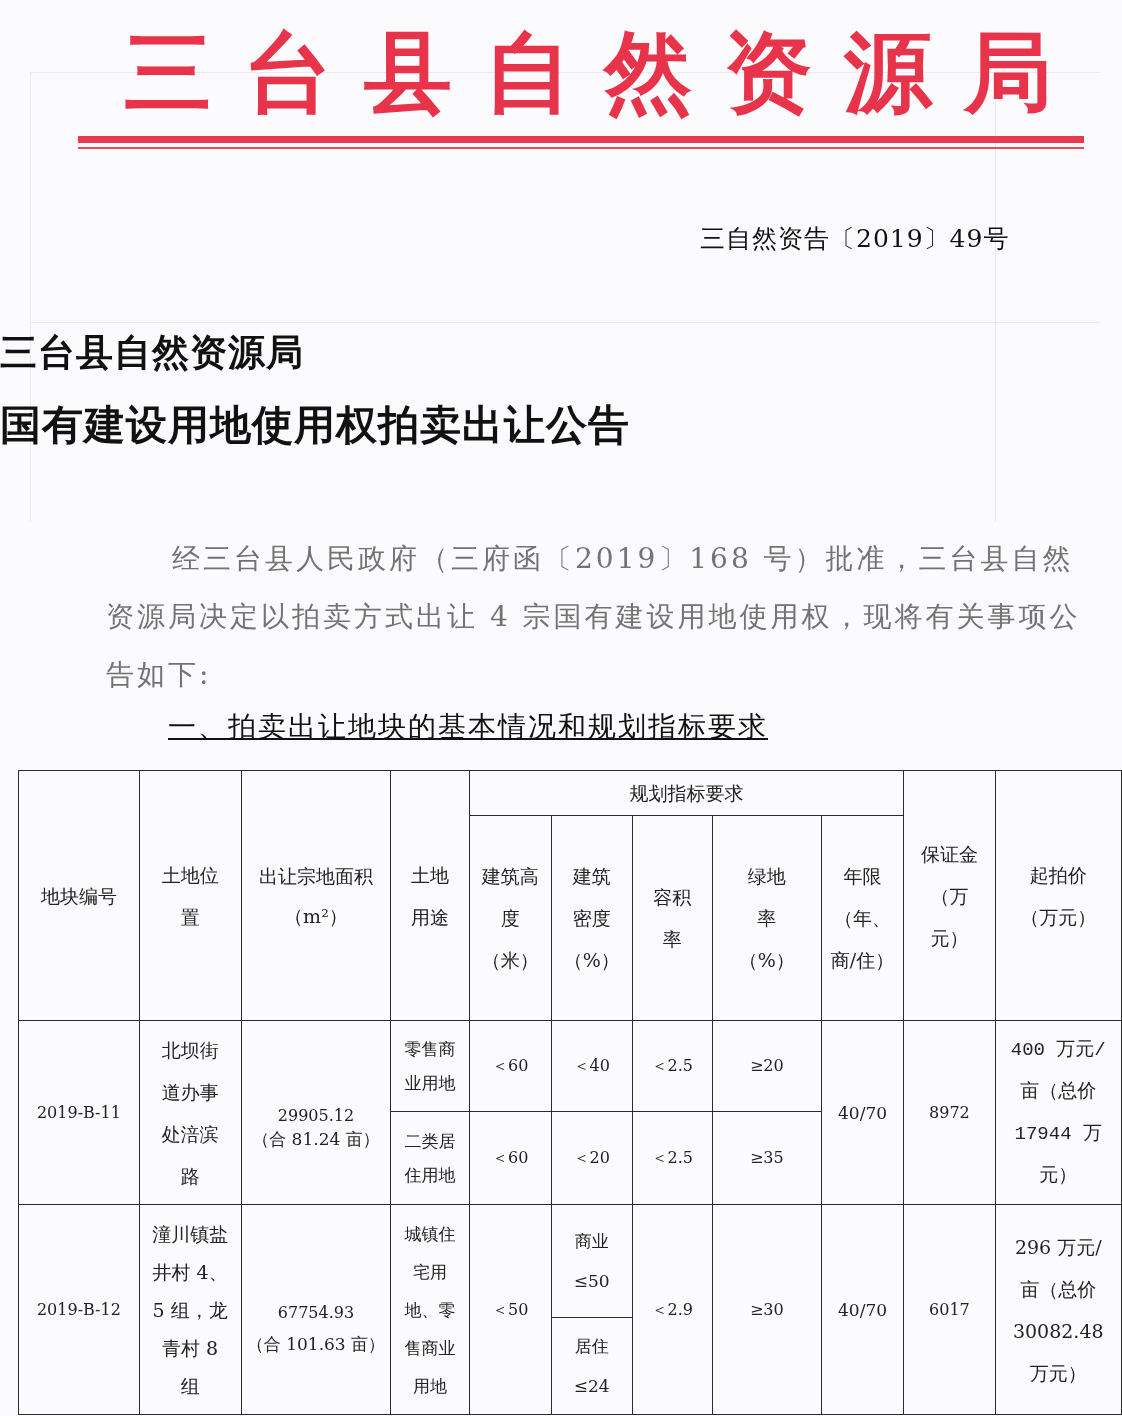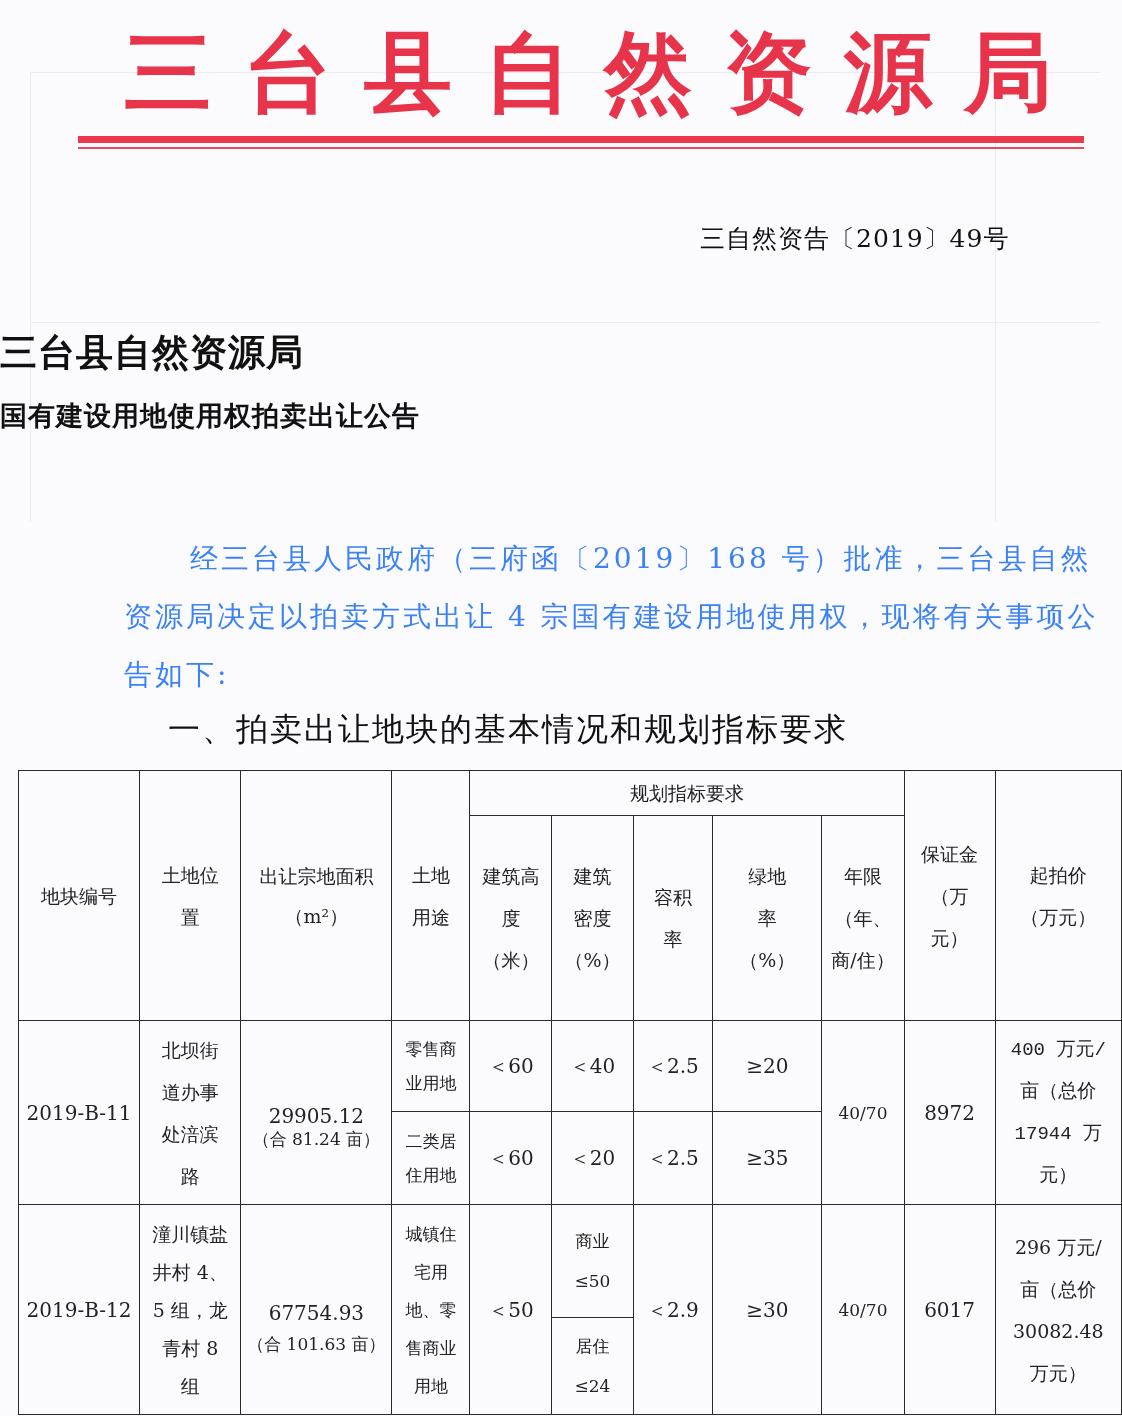--- a/index.html
+++ b/index.html
@@ -21,38 +21,38 @@
   .red-thin { position: absolute; left: 78px; top: 147px; width: 1006px; height: 2px; background: #ea4a5c; }
   .docno {
     position: absolute; left: 700px; top: 222px; width: 340px;
     font-size: 25px; letter-spacing: 1px; color: #111;
   }
   .title1, .title2 {
     position: absolute; left: 0; width: 1122px; text-align: left;
     font-family: "DejaVu Sans", sans-serif; font-weight: bold; color: #111;
   }
   .title1 { top: 328px; font-size: 37px; letter-spacing: 1px; }
-  .title2 { top: 398px; font-size: 27px; letter-spacing: 1px; }
+  .title2 { top: 398px; font-size: 41px; letter-spacing: 1px; }
   .body-text {
-    position: absolute; left: 124px; top: 530px; width: 975px;
-    font-size: 28px; line-height: 58px; color: #3b82f6; letter-spacing: 3px;
+    position: absolute; left: 106px; top: 530px; width: 975px;
+    font-size: 28px; line-height: 58px; color: #737373; letter-spacing: 3px;
   }
   .body-text p { margin: 0; text-indent: 66px; }
   .section-head {
-    position: absolute; left: 168px; top: 708px; font-size: 32px; letter-spacing: 2px; color: #111;
+    position: absolute; left: 168px; top: 708px; font-size: 28px; letter-spacing: 2px; color: #111; text-decoration: underline;
   }
   .tbl {
     position: absolute; left: 18px; top: 770px;
     border-collapse: collapse; table-layout: fixed;
     font-size: 19px; color: #222;
   }
   .tbl td { border: 1.5px solid #2a2a2a; text-align: center; vertical-align: middle; padding: 0; line-height: 40px; }
   .tbl .small { font-size: 17px; line-height: 22px; }
   .tbl .lh { line-height: 42px; }
-  .tbl .num { font-size: 20px; margin-top: 28px; }
+  .tbl .num { font-size: 16px; margin-top: 28px; }
   .cell-inner { display: block; }
 </style>
 </head>
 <body>
 
 <div class="ghost" style="left:30px;top:72px;width:1070px;border-top-width:1px;"></div>
 <div class="ghost" style="left:30px;top:322px;width:1070px;border-top-width:1px;"></div>
 <div class="ghost" style="left:30px;top:72px;height:450px;border-left-width:1px;"></div>
 <div class="ghost" style="left:995px;top:72px;height:450px;border-left-width:1px;"></div>
 

